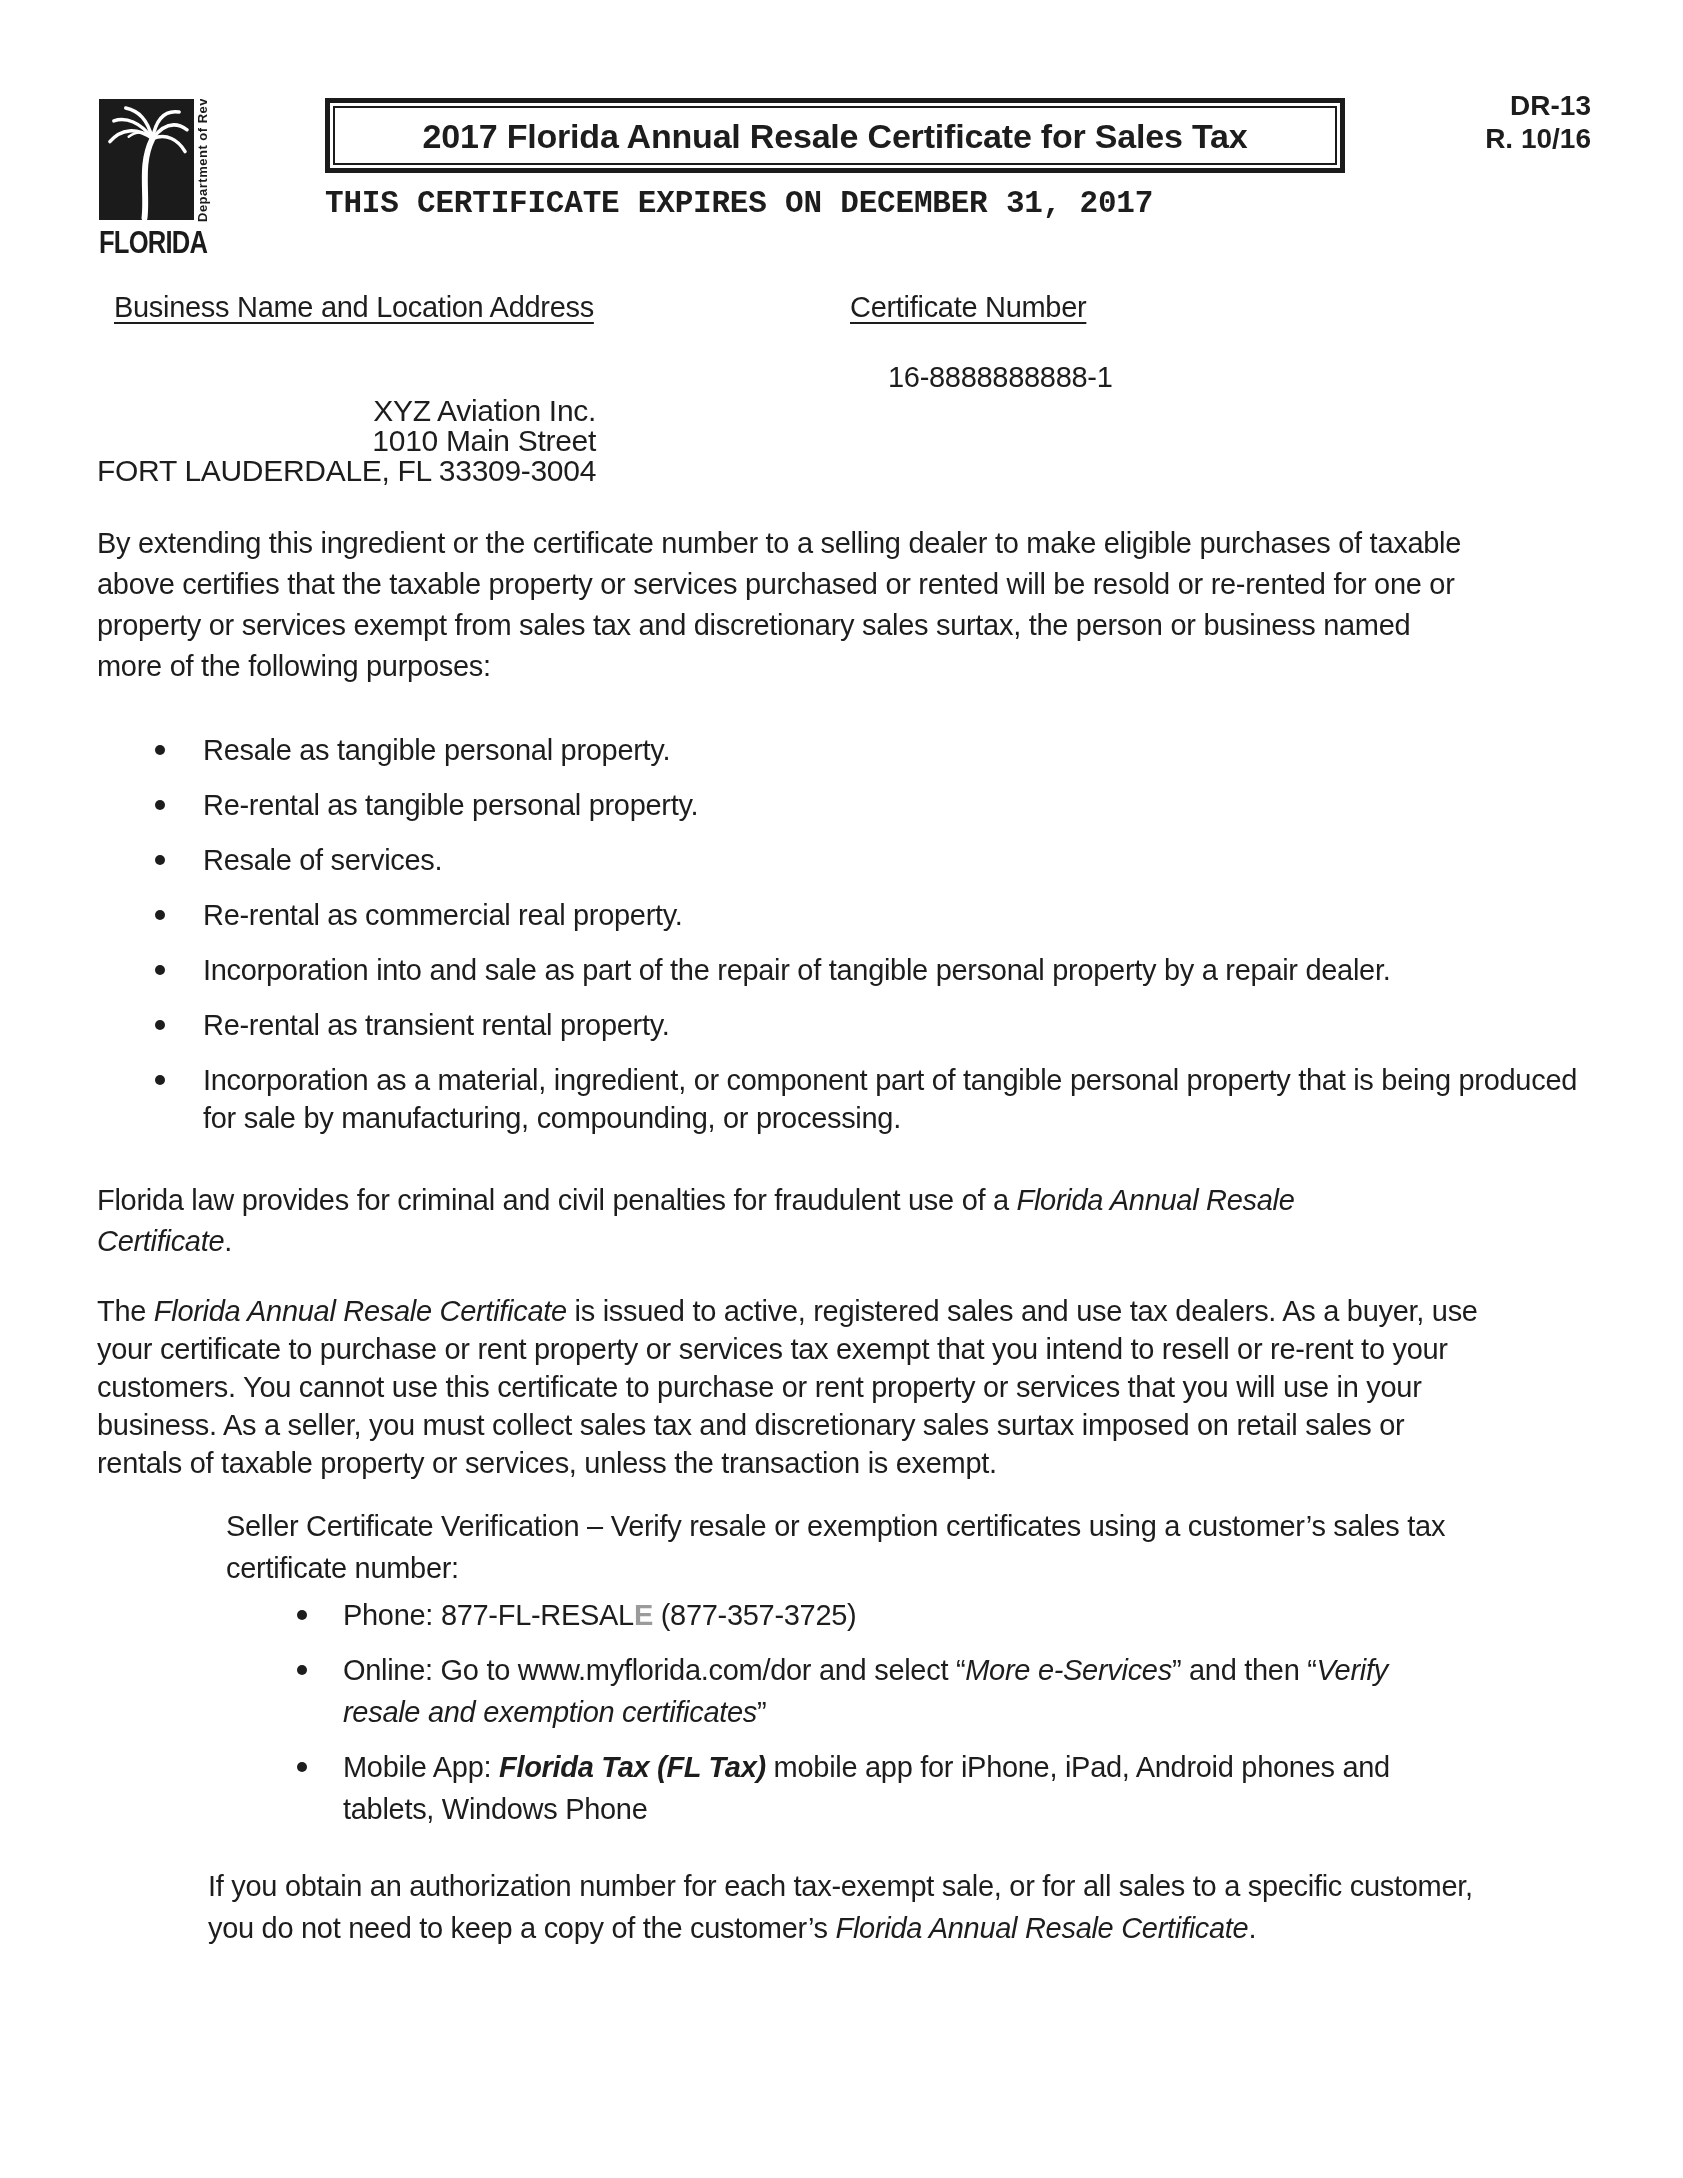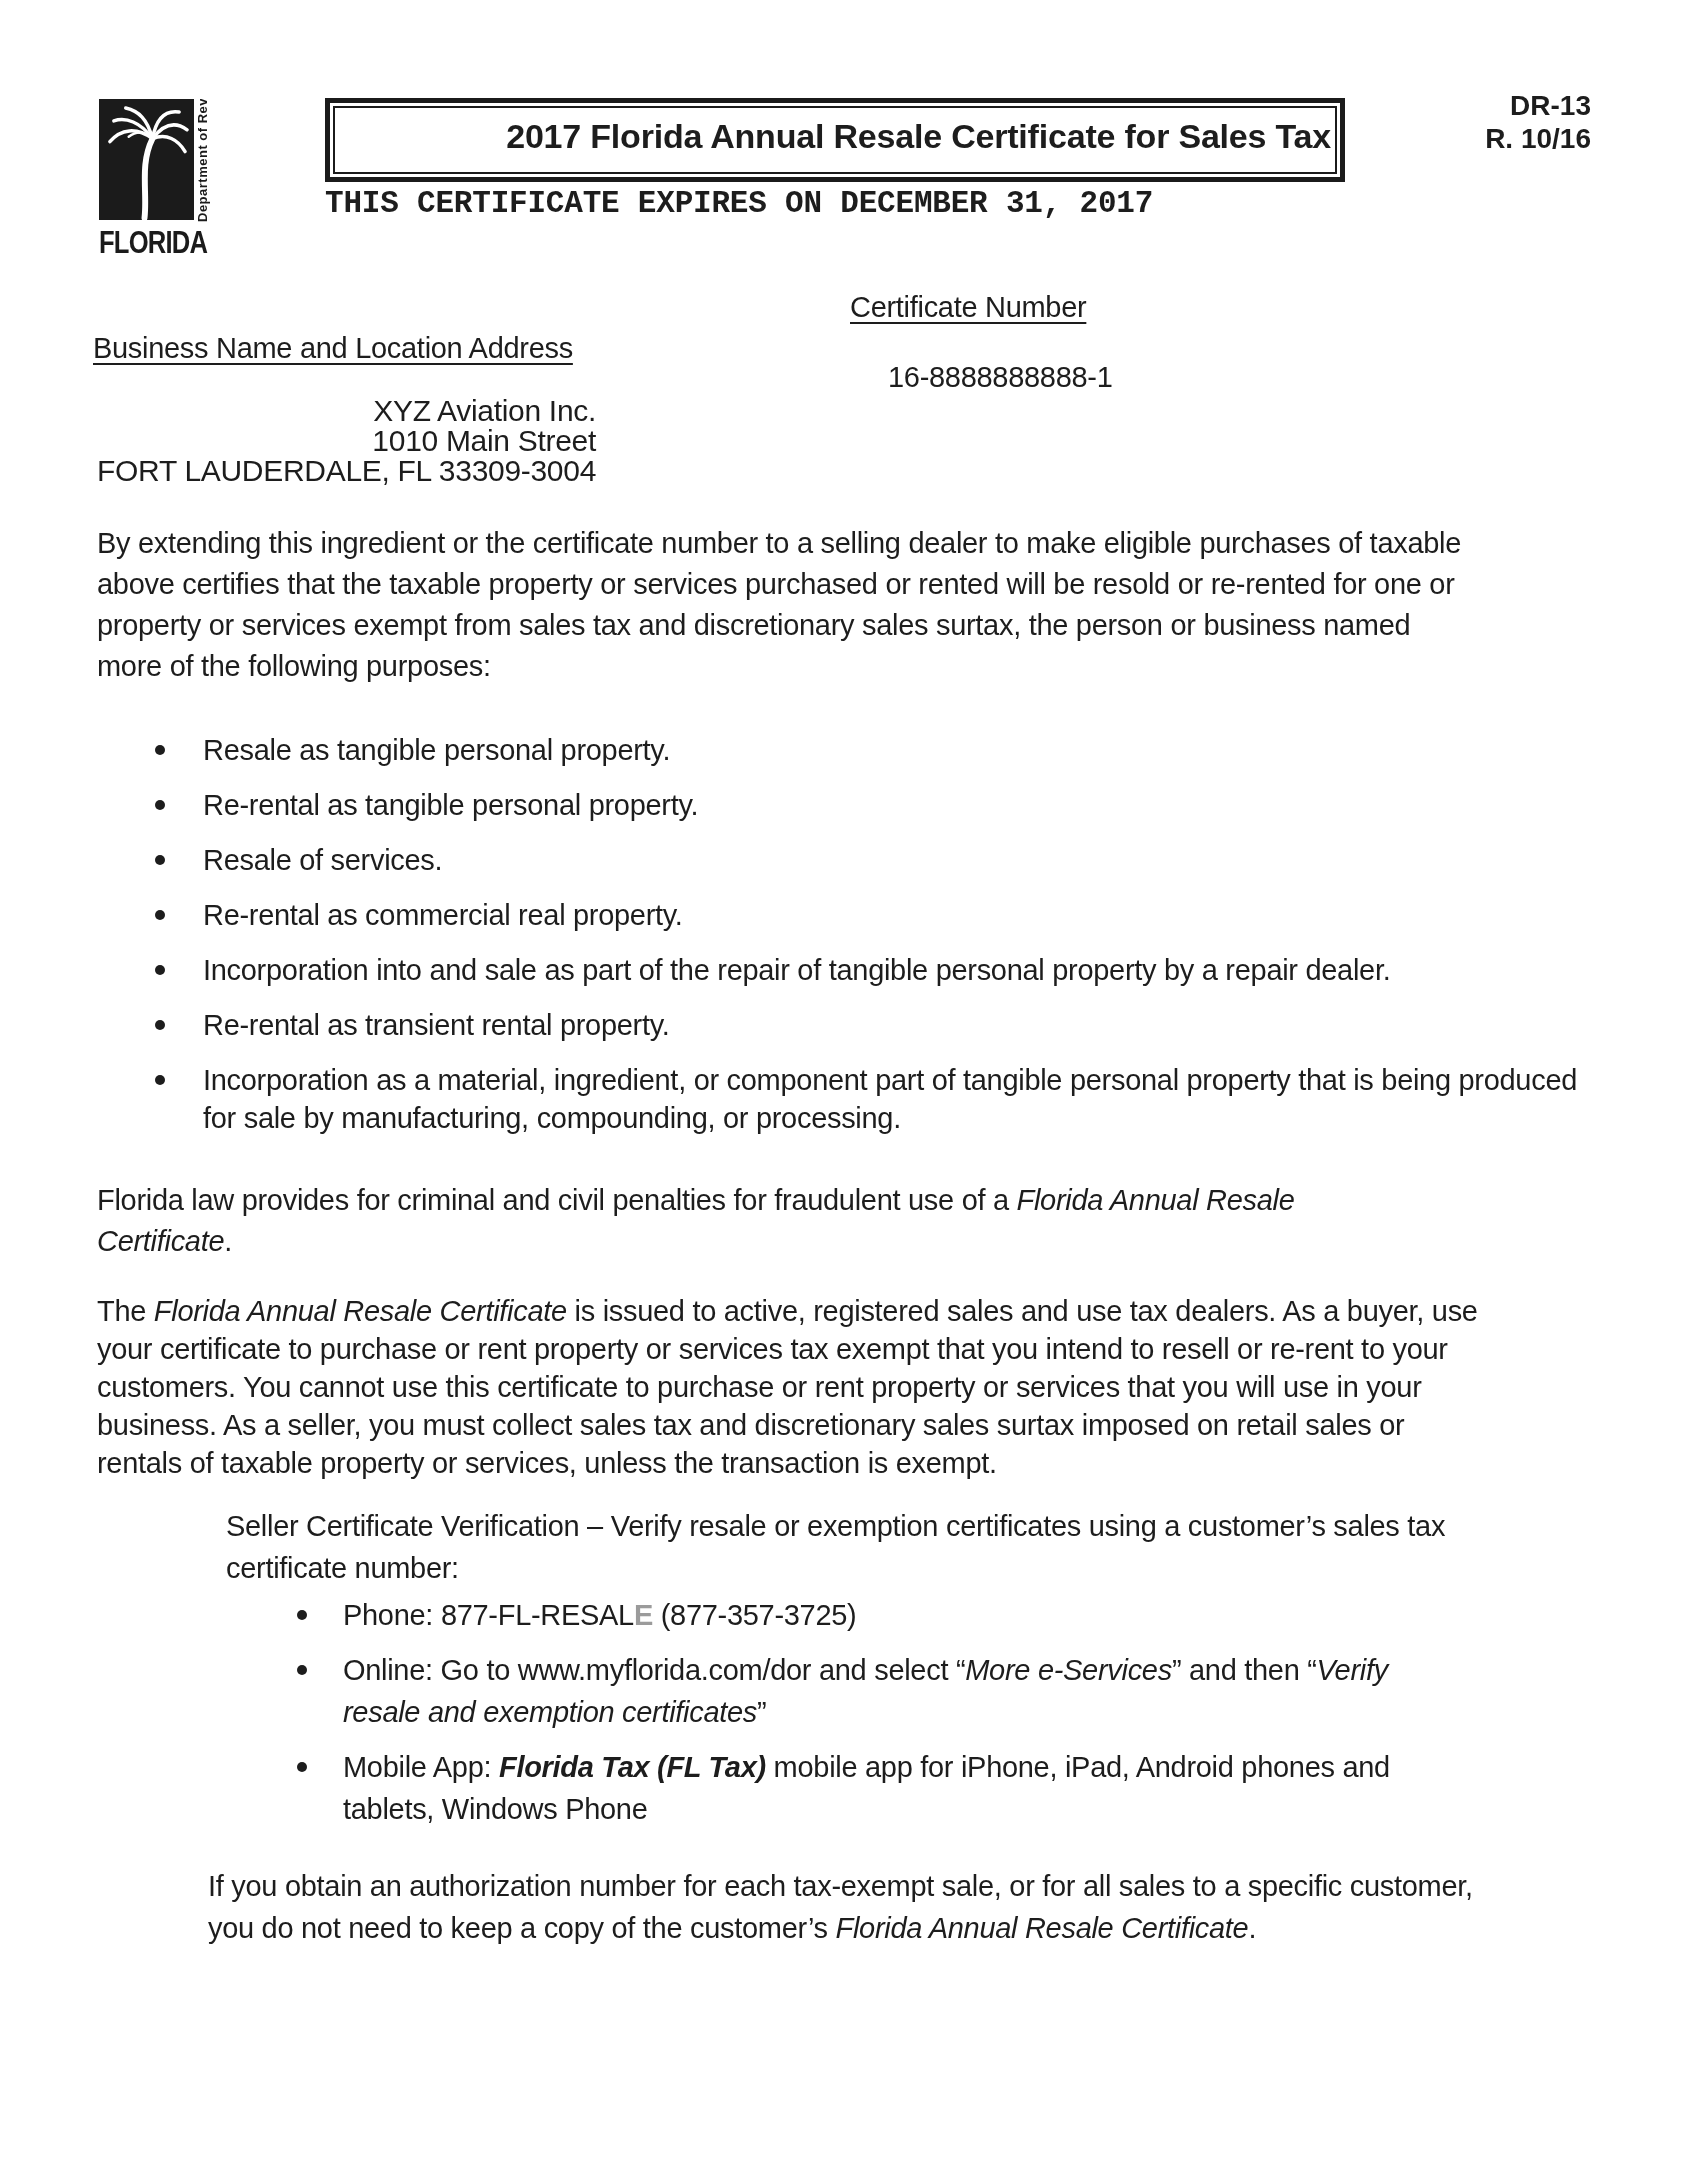--- a/index.html
+++ b/index.html
@@ -26,39 +26,39 @@
   }
   .logo-florida {
     margin-top:4px; font-weight:bold; font-size:32px; letter-spacing:-1px;
     transform:scaleX(.8); transform-origin:left top; white-space:nowrap; color:#1b1b1b;
   }
   .title-box {
     position:absolute; left:325px; top:98px; width:1020px;
     border:5px solid #1b1b1b; padding:3px; background:#fff;
   }
   .title-inner {
-    border:2px solid #1b1b1b; text-align:right;
-    font-size:34px; font-weight:bold; line-height:40px; padding:8px 4px 16px;
+    border:2px solid #1b1b1b; text-align:center;
+    font-size:34px; font-weight:bold; line-height:40px; padding:8px 4px 7px;
     letter-spacing:-0.2px;
   }
   .form-code {
     position:absolute; left:1393px; top:89px; width:198px; text-align:right;
     font-size:28px; font-weight:bold; line-height:33px; letter-spacing:0;
   }
   .expiry {
     position:absolute; left:325px; top:186px; width:1020px; text-align:left;
     font-size:31px; font-weight:bold; letter-spacing:-0.2px;font-family:Liberation Mono, monospace;
   }
 
   
   .biz-label, .cert-label {
     position:absolute; top:291px; font-size:29px;
     text-decoration:underline; text-underline-offset:5px; text-decoration-thickness:2px;
   }
-  .biz-label { left:93px;margin-top:41px; }
+  .biz-label { left:114px; }
   .cert-label { left:850px; }
   .cert-number { position:absolute; left:888px; top:361px; font-size:29px; }
   .address { position:absolute; left:97px; top:396px; font-size:30px; line-height:30px;text-align:right; }
 
   
   .intro { position:absolute; left:97px; top:523px; width:1525px; font-size:29px; line-height:41px; font-weight:normal; }
 
   .purposes { position:absolute; left:153px; top:731px; width:1445px; list-style:none; }
   .purposes li { position:relative; padding-left:50px; font-size:29px; line-height:38px; margin-bottom:17px; max-width:1426px; }
   .purposes li::before { content:""; position:absolute; left:2px; top:14px; width:10px; height:10px; border-radius:50%; background:#1d1d1d; }

